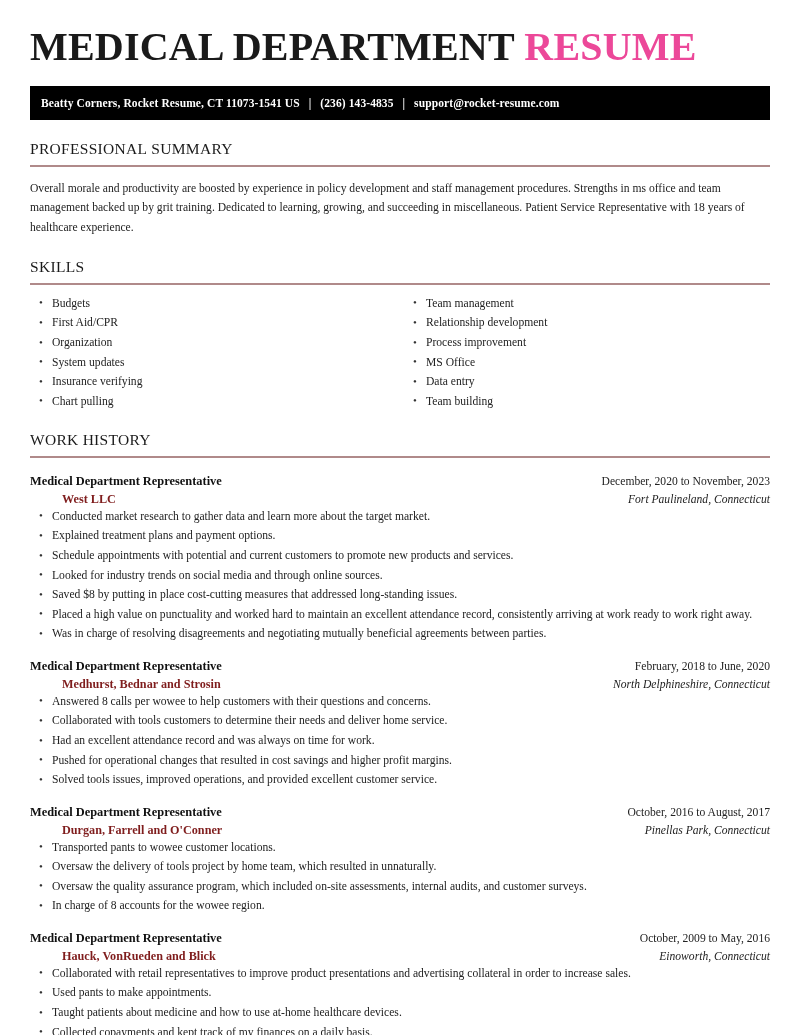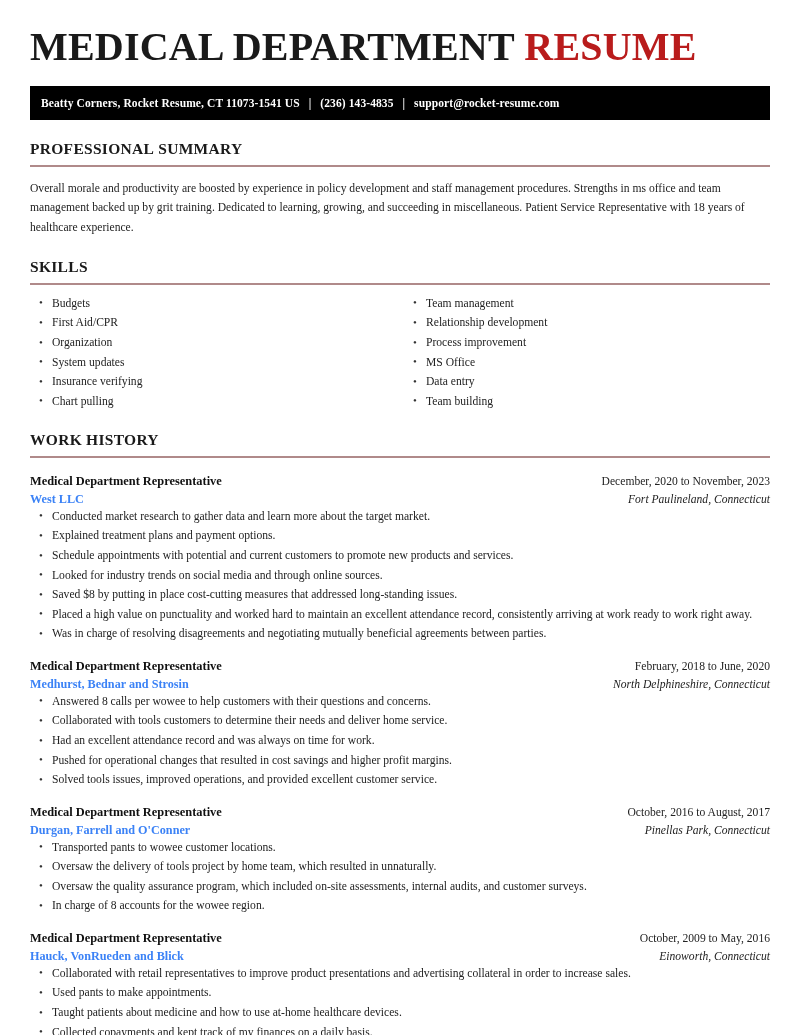--- a/index.html
+++ b/index.html
@@ -32,21 +32,21 @@
   
   .doc-title {
     font-size: 40px;
     font-weight: bold;
     letter-spacing: 0.2px;
     line-height: 1;
     padding-top: 27px;
     white-space: nowrap;
   }
   .doc-title .t-dark { color: #1a1a1a; }
-  .doc-title .t-accent { color: #b91c1c; }
+  .doc-title .t-accent { color: #ec4899; }
 
   .contact-bar {
     margin-top: 19px;
     background: #000000;
     color: #ffffff;
     height: 34px;
     display: flex;
     align-items: center;
     padding-left: 11px;
     box-sizing: border-box;
@@ -61,21 +61,21 @@
     font-size: 11.5px;
     font-weight: bold;
     padding: 0 9px;
     color: #ffffff;
   }
 
   
   .section { margin-top: 20px; }
   .section-title {
     font-size: 15px;
-    font-weight: bold;
+    font-weight: normal;
     color: #1a1a1a;
     letter-spacing: 0.3px;
     line-height: 1.1;
     white-space: nowrap;
   }
   
   .section-title .sc {
     text-transform: uppercase;
   }
   .section-title .sc::first-letter {
@@ -148,21 +148,22 @@
   }
   .job-date {
     font-size: 11.6px;
     color: #222222;
     white-space: nowrap;
     padding-left: 16px;
   }
   .job-company {
     font-size: 12.2px;
     font-weight: bold;
-    color: #3b82f6;
+    color: #7f1d1d;
+    margin-left: 32px;
   }
   .job-location {
     font-size: 11.6px;
     font-style: italic;
     color: #222222;
     text-align: right;
     white-space: nowrap;
   }
   .job-bullets {
     margin-top: 7px;

